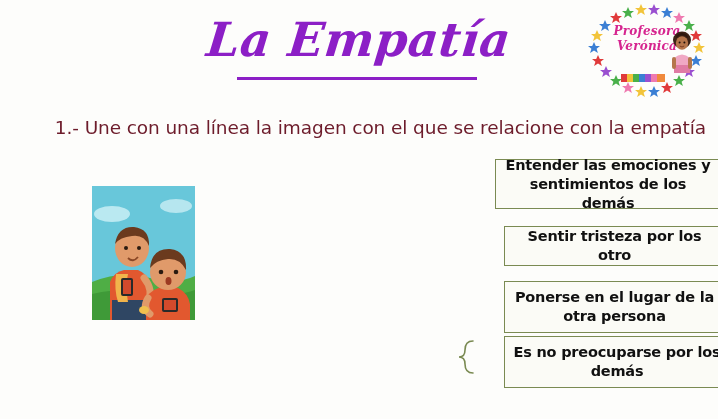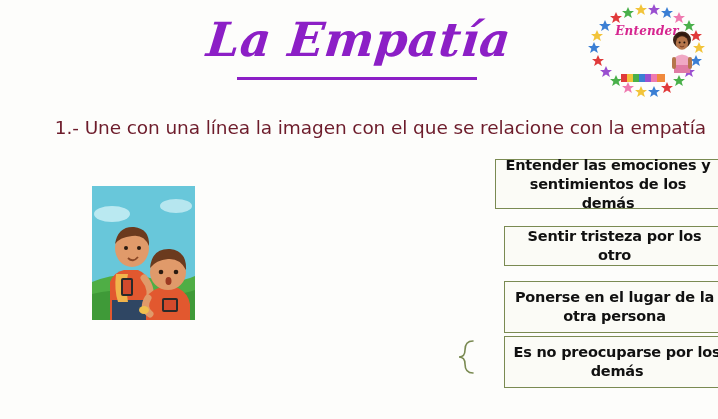--- a/index.html
+++ b/index.html
@@ -189,21 +189,22 @@
         <use href="#st" x="45" y="84" fill="#ef7ab0"></use>
         <use href="#st" x="33" y="77" fill="#49b04a"></use>
         <use href="#st" x="23" y="68" fill="#9a4fd0"></use>
         <use href="#st" x="15" y="57" fill="#e03a3a"></use>
         <use href="#st" x="11" y="44" fill="#3b7fd4"></use>
         <use href="#st" x="14" y="32" fill="#f2c43a"></use>
       </g>
     </svg>
 
     <div id="logo-inner">
-      <div class="logo-line">Entender</div>
+      <div class="logo-line">Profesora</div>
+      <div class="logo-line">Verónica</div>
     </div>
 
     <svg id="logo-figure" viewBox="0 0 26 44">
       <ellipse cx="13" cy="10" rx="9" ry="8.5" fill="#3b2216"></ellipse>
       <ellipse cx="13" cy="13" rx="6.2" ry="6.8" fill="#b5764c"></ellipse>
       <path d="M7,8 Q13,2 19,8 Q19,4 13,3 Q7,4 7,8 Z" fill="#2c180f"></path>
       <circle cx="10.6" cy="12.5" r="1" fill="#20100a"></circle>
       <circle cx="15.4" cy="12.5" r="1" fill="#20100a"></circle>
       <path d="M10.8,16 Q13,18 15.2,16" stroke="#7b3a22" stroke-width="1" fill="none"></path>
       <path d="M5,43 L5,28 Q13,21 21,28 L21,43 Z" fill="#f0a8c4"></path>

